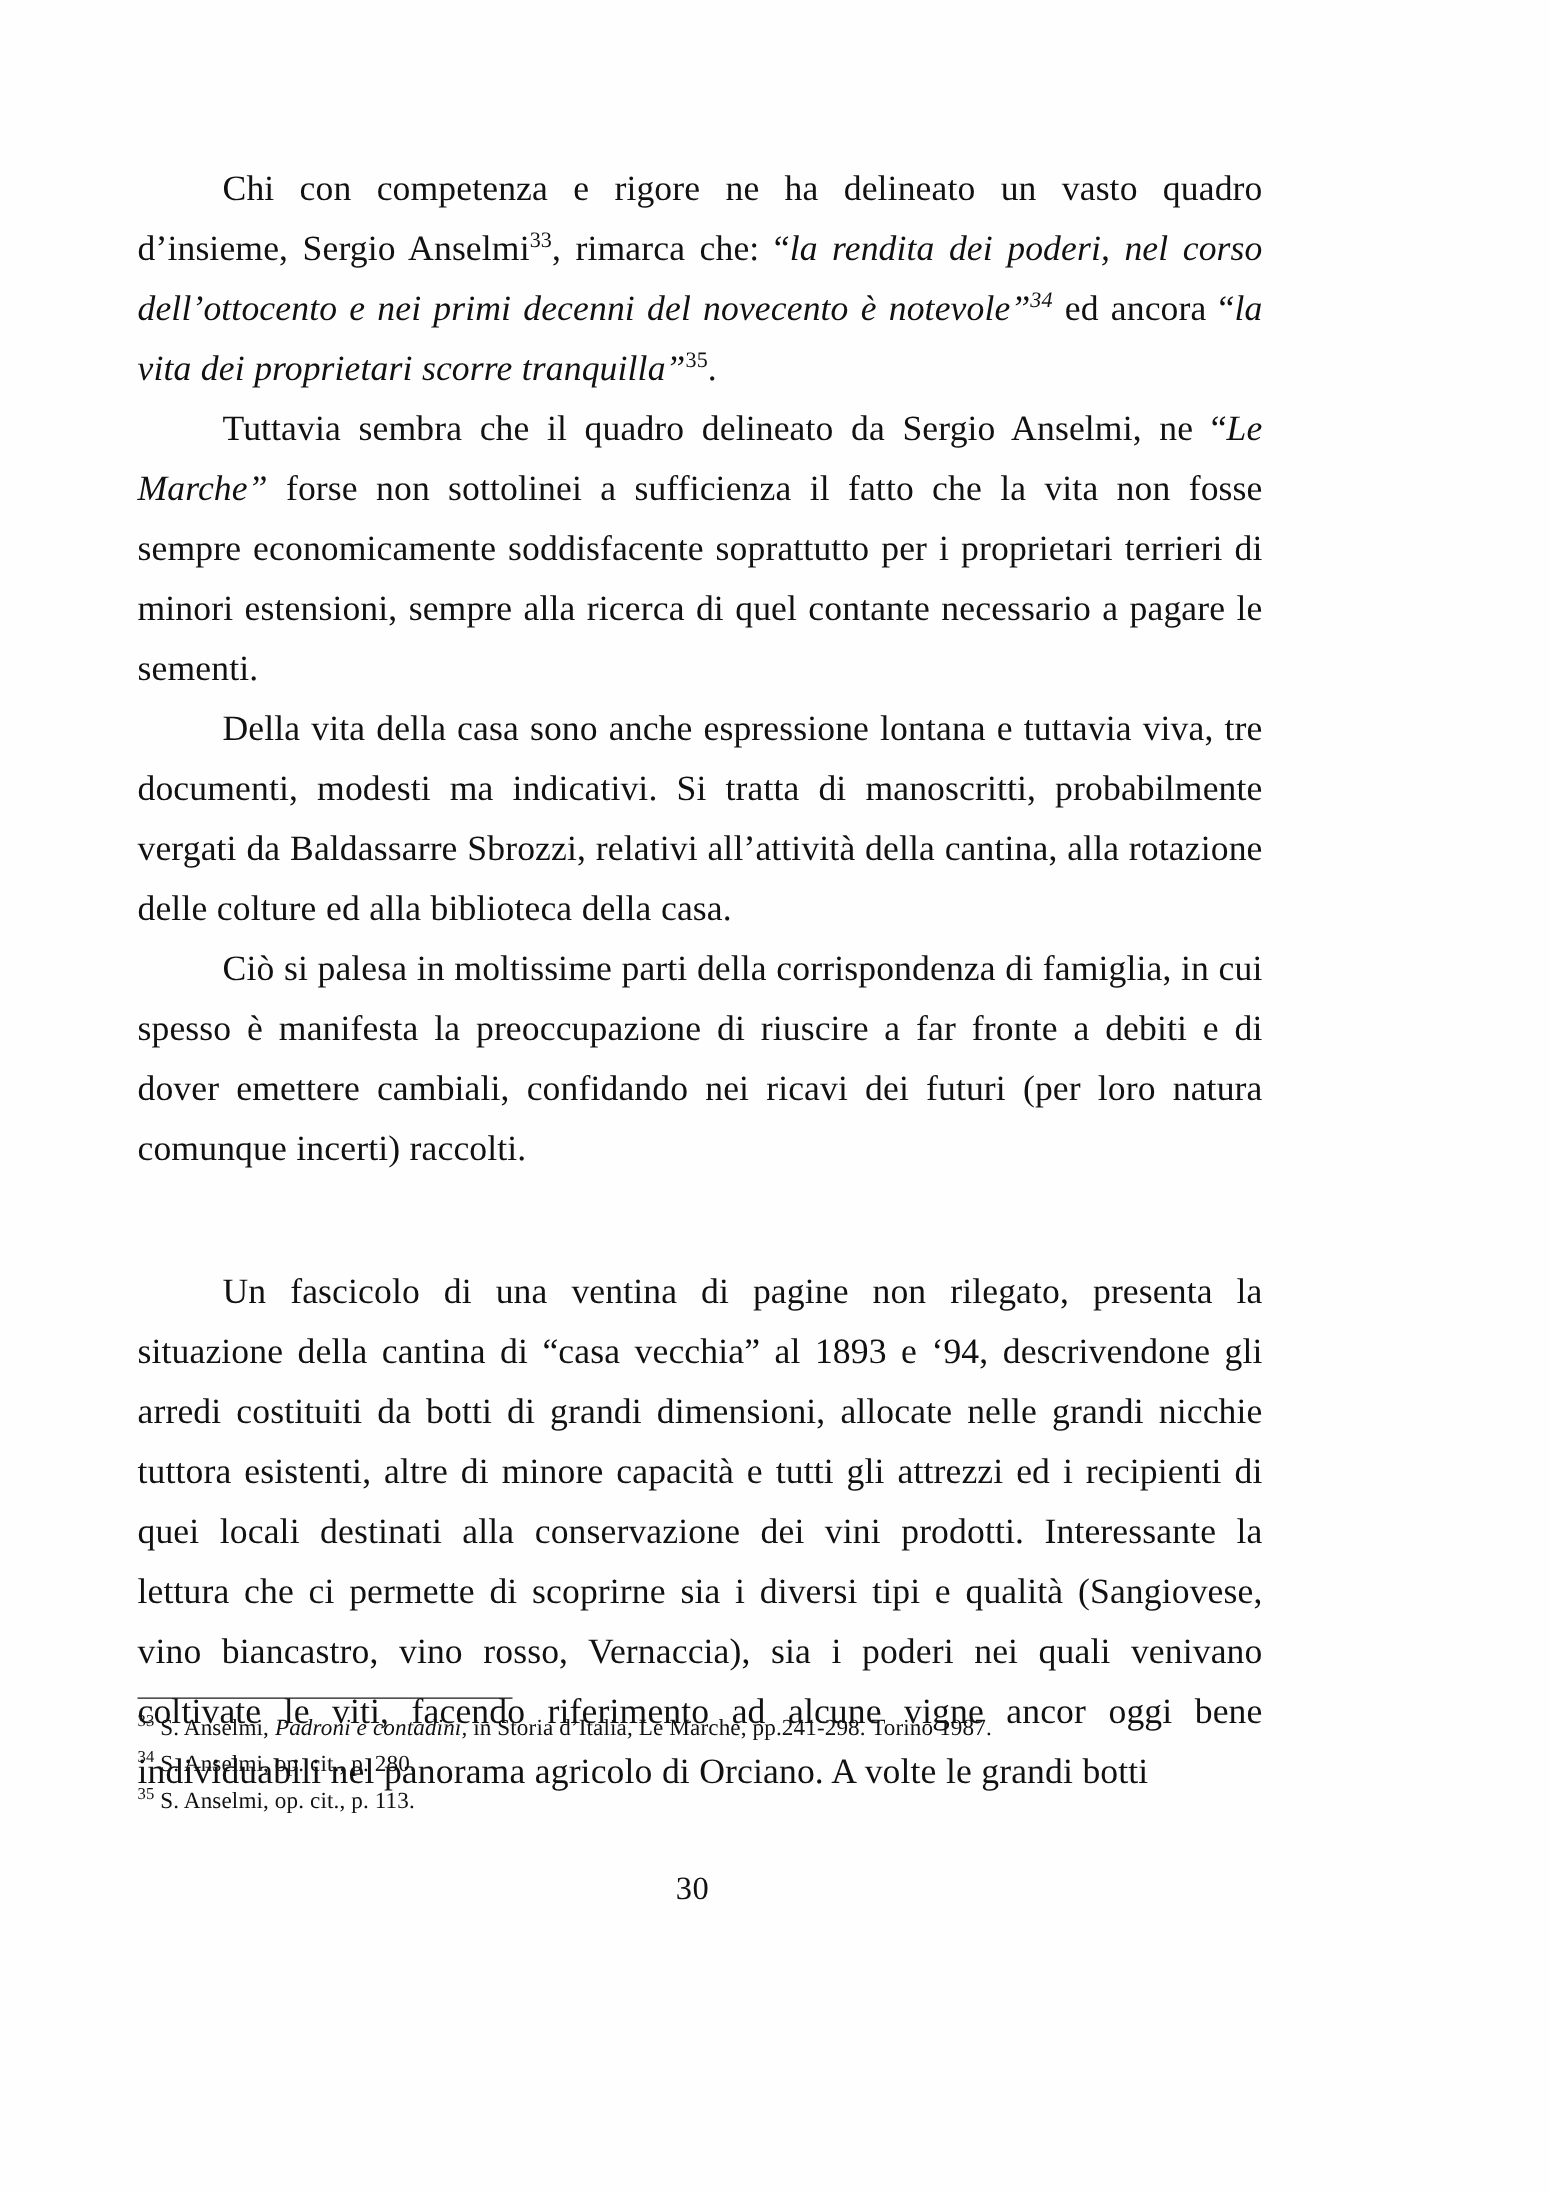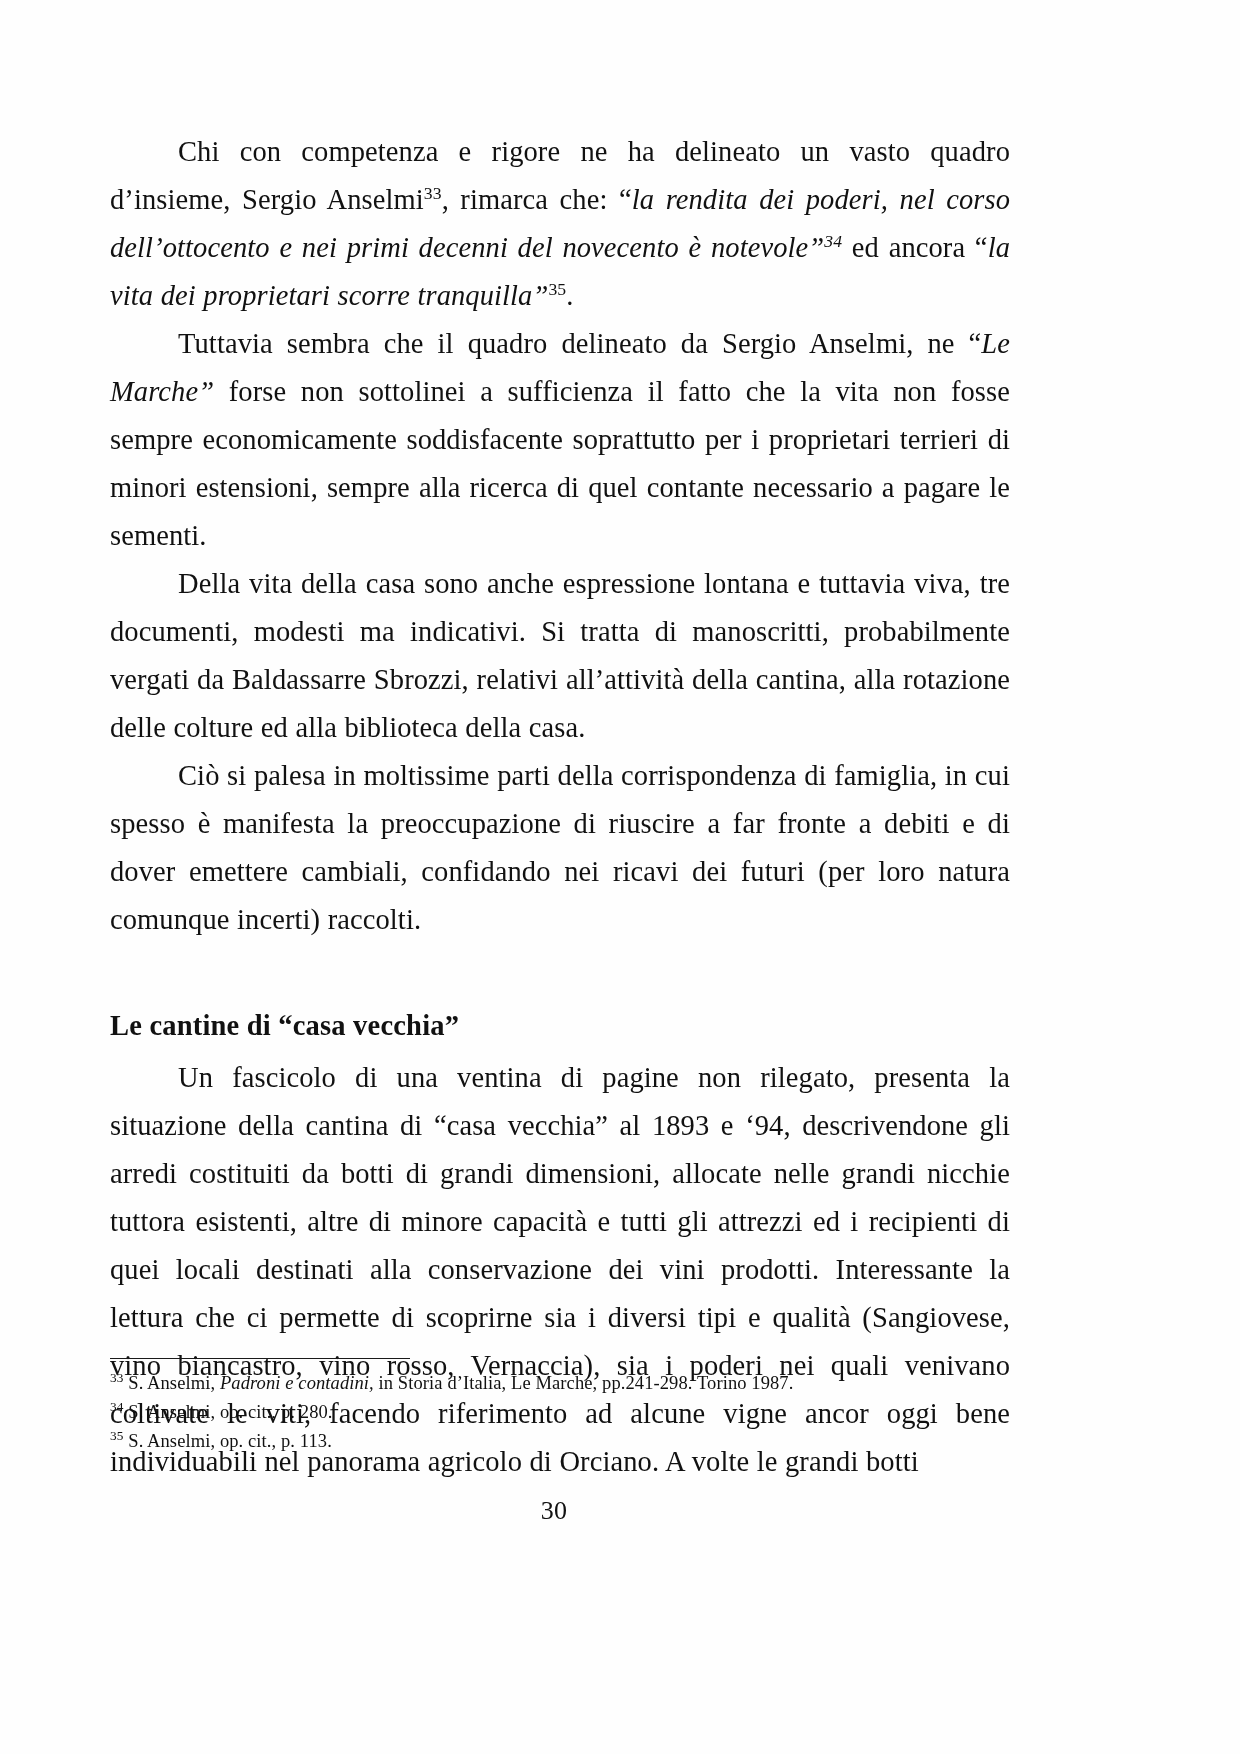--- a/index.html
+++ b/index.html
@@ -115,21 +115,20 @@
     <p class="body-par"><span>Chi con competenza e rigore ne ha delineato un vasto quadro d’insieme, Sergio Anselmi</span><sup class="fn-ref">33</sup><span>, rimarca che: “</span><i>la rendita dei poderi, nel corso dell’ottocento e nei primi decenni del novecento è notevole”</i><sup class="fn-ref-ital">34</sup><span> ed ancora “</span><i>la vita dei proprietari scorre tranquilla”</i><sup class="fn-ref">35</sup><span>.</span></p>
 
     <p class="body-par"><span>Tuttavia sembra che il quadro delineato da Sergio Anselmi, ne “</span><i>Le Marche”</i><span> forse non sottolinei a sufficienza il fatto che la vita non fosse sempre economicamente soddisfacente soprattutto per i proprietari terrieri di minori estensioni, sempre alla ricerca di quel contante necessario a pagare le sementi.</span></p>
 
     <p class="body-par"><span>Della vita della casa sono anche espressione lontana e tuttavia viva, tre documenti, modesti ma indicativi. Si tratta di manoscritti, probabilmente vergati da Baldassarre Sbrozzi, relativi all’attività della cantina, alla rotazione delle colture ed alla biblioteca della casa.</span></p>
 
     <p class="body-par"><span>Ciò si palesa in moltissime parti della corrispondenza di famiglia, in cui spesso è manifesta la preoccupazione di riuscire a far fronte a debiti e di dover emettere cambiali, confidando nei ricavi dei futuri (per loro natura comunque incerti) raccolti.</span></p>
 
     <div class="gap-heading-top"></div>
 
-    <h2 class="section-heading">Le cantine di “casa vecchia”</h2>
 
     <div class="gap-heading-bot"></div>
 
     <p class="body-par"><span>Un fascicolo di una ventina di pagine non rilegato, presenta la situazione della cantina di “casa vecchia” al 1893 e ‘94, descrivendone gli arredi costituiti da botti di grandi dimensioni, allocate nelle grandi nicchie tuttora esistenti, altre di minore capacità e tutti gli attrezzi ed i recipienti di quei locali destinati alla conservazione dei vini prodotti. Interessante la lettura che ci permette di scoprirne sia i  diversi tipi e qualità (Sangiovese, vino biancastro, vino rosso, Vernaccia), sia i poderi nei quali venivano coltivate le viti, facendo riferimento ad alcune vigne ancor oggi bene individuabili nel panorama agricolo di Orciano. A volte le grandi botti</span></p>
 
   </div>
 
   <div class="footnote-area">
     <div class="fn-rule"></div>
 

